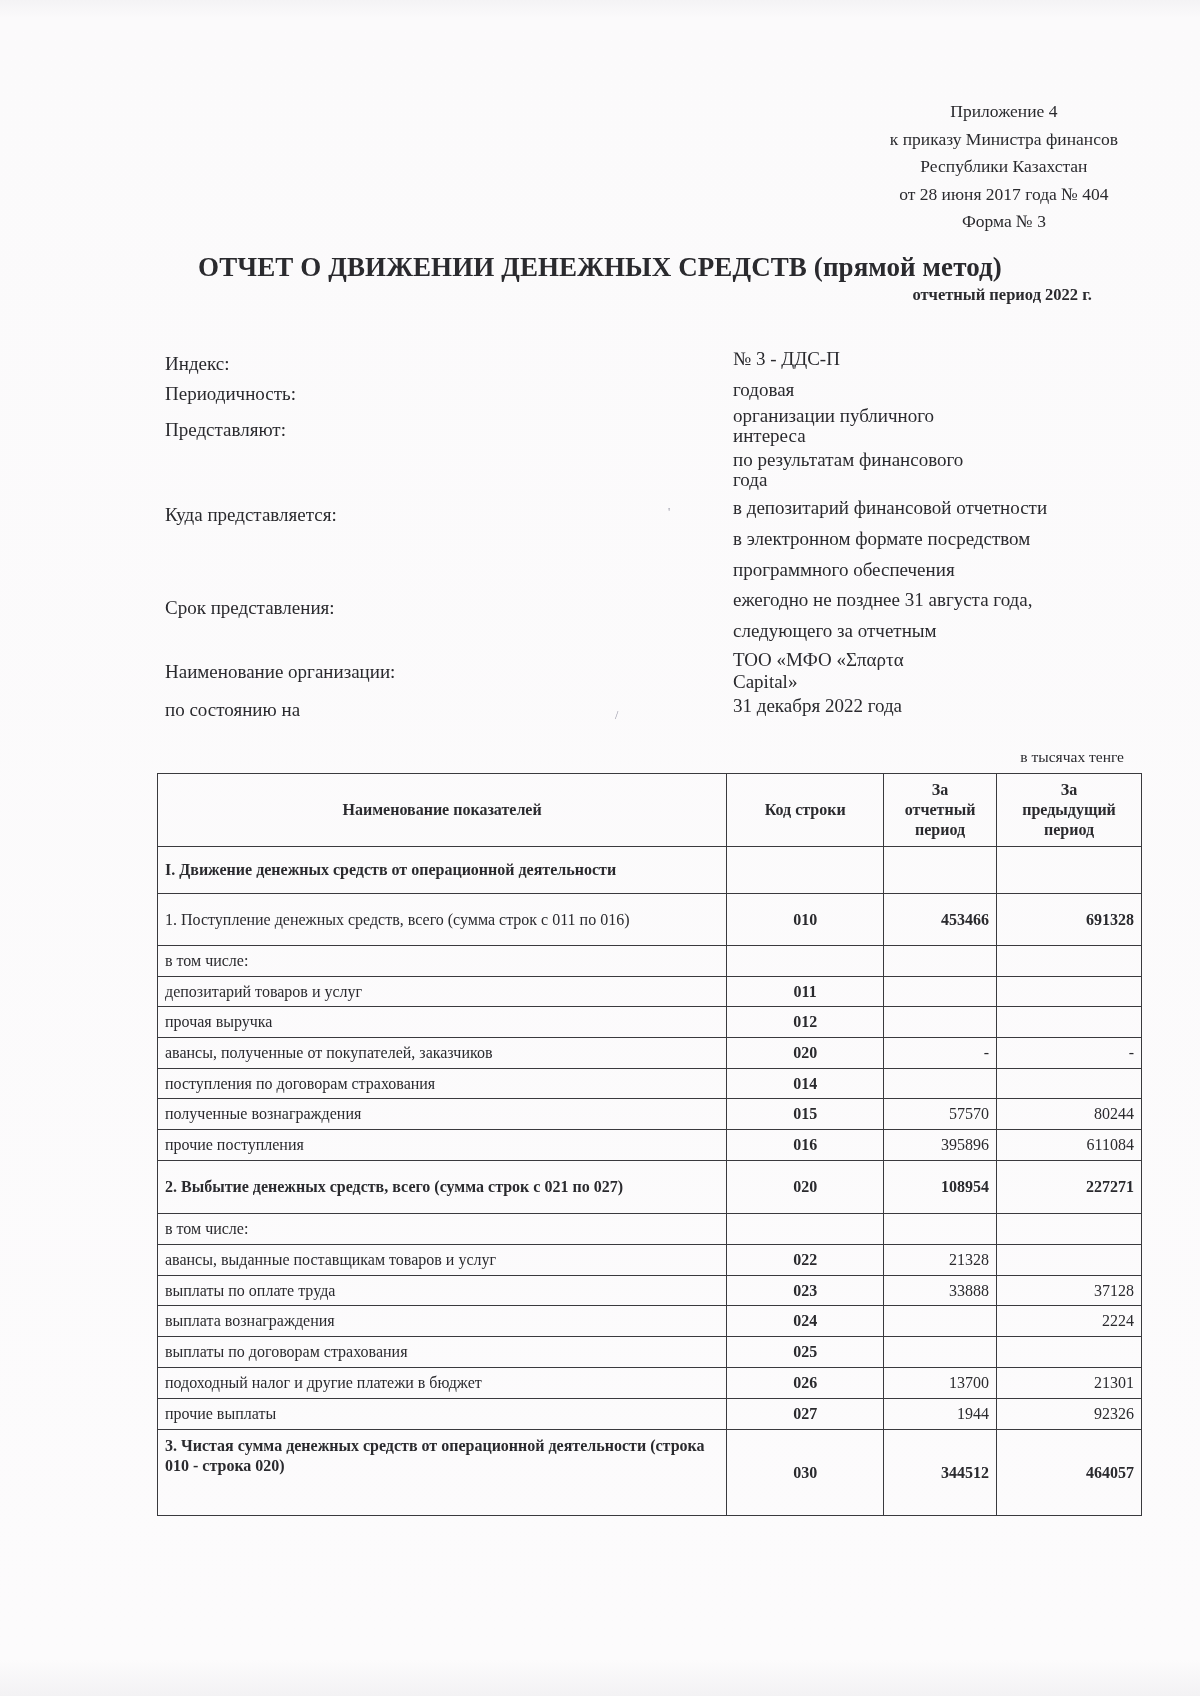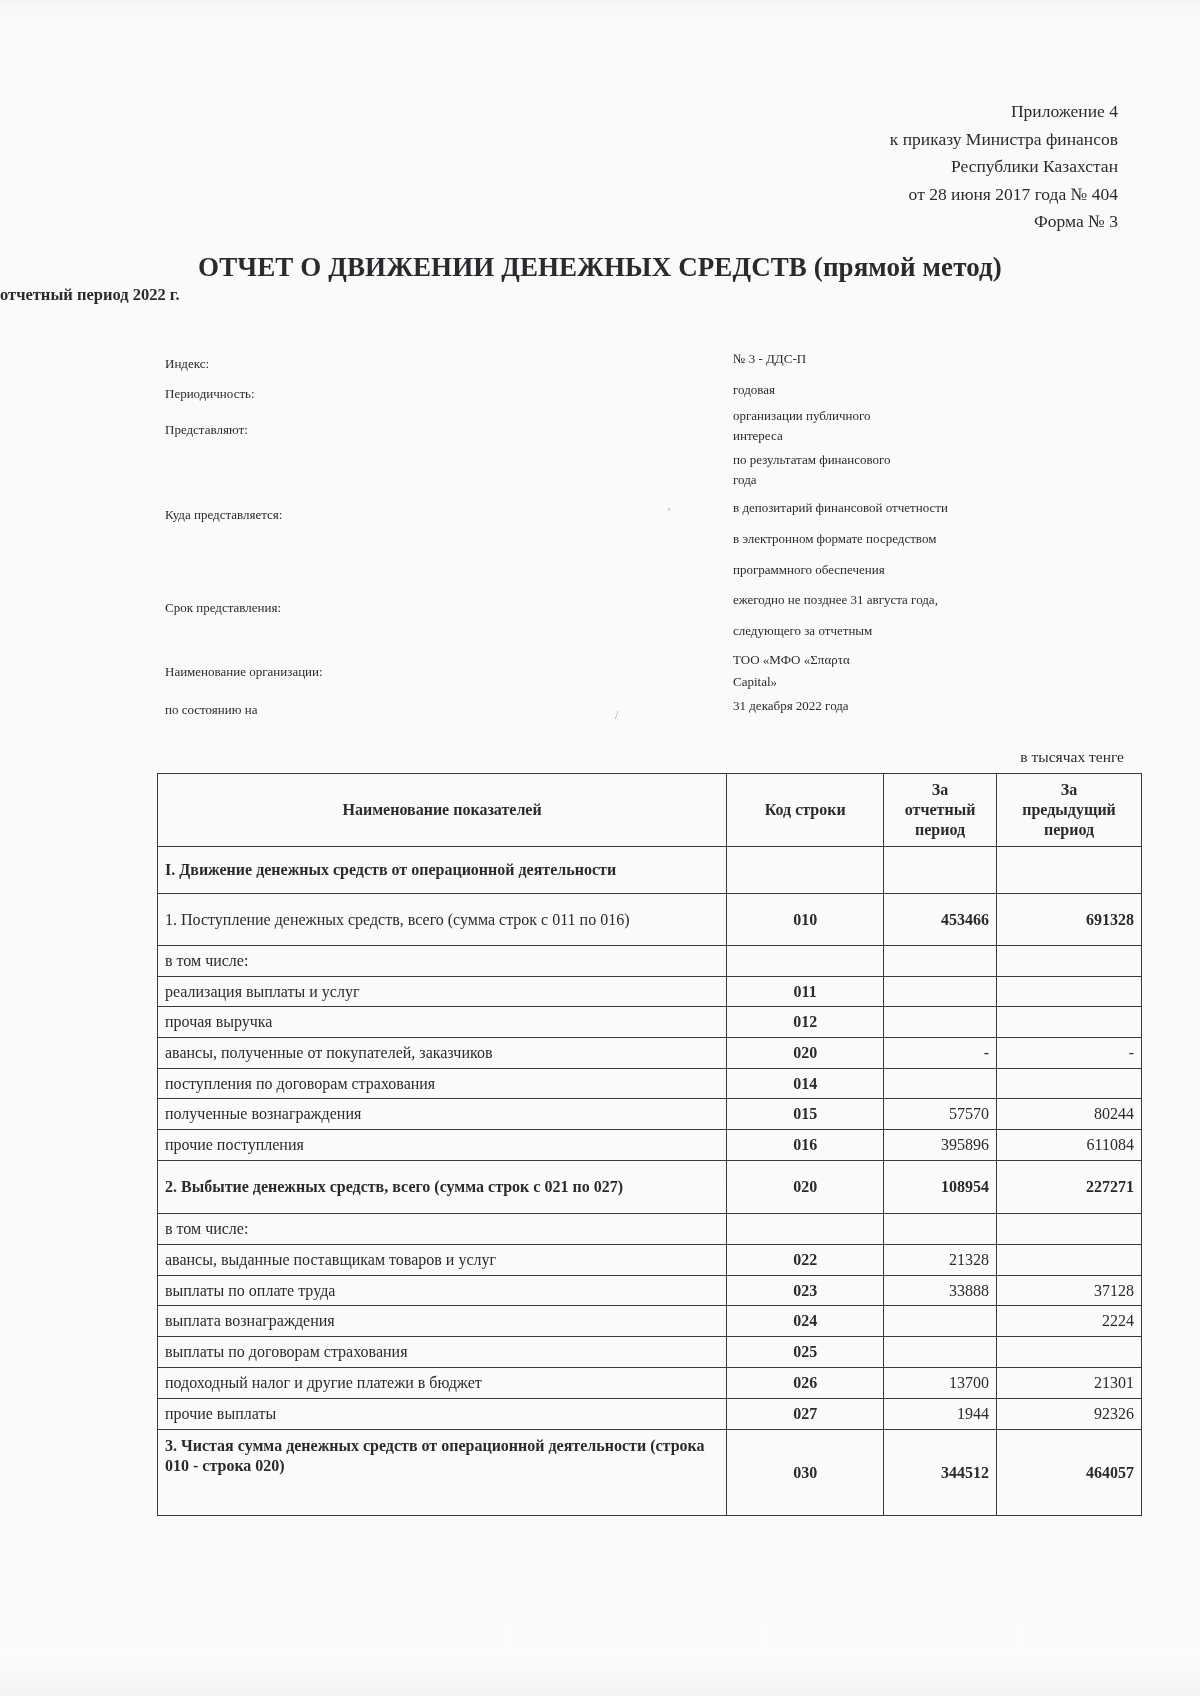--- a/index.html
+++ b/index.html
@@ -10,32 +10,32 @@
     overflow: hidden;
     font-family: "Liberation Serif", "DejaVu Serif", serif;
     color: #2a2a2e;
   }
   .page-shade {
     position: absolute; left: 0; top: 0; width: 1200px; height: 1696px;
     background: linear-gradient(180deg, #f4f3f5 0px, #fbfafb 18px, #fcfbfc 1660px, #f3f2f4 1696px);
   }
   .appendix {
     position: absolute; right: 82px; top: 98px;
-    text-align: right; font-size: 17.5px; line-height: 27.5px;
+    text-align: center; font-size: 17.5px; line-height: 27.5px;
   }
   .title {
     position: absolute; left: 0; width: 1200px; top: 252px; text-align: center;
     font-size: 27px; font-weight: bold; letter-spacing: 0.1px;
   }
   .subtitle {
-    position: absolute; left: 0; width: 1092px; top: 285px; text-align: left;
+    position: absolute; left: 0; width: 1092px; top: 285px; text-align: right;
     font-size: 16.5px; font-weight: bold;
   }
   .meta-label, .meta-value {
-    position: absolute; font-size: 13px; line-height: 20px; white-space: nowrap;
+    position: absolute; font-size: 19px; line-height: 20px; white-space: nowrap;
   }
   .meta-label { left: 165px; }
   .meta-value { left: 733px; }
   .units {
     position: absolute; right: 76px; top: 748px; font-size: 15.5px;
   }
   table.report {
     position: absolute; left: 157px; top: 773px;
     width: 985px; border-collapse: collapse;
     font-size: 16px;
@@ -143,21 +143,21 @@
         <td class="cell-num bold">453466</td>
         <td class="cell-num bold">691328</td>
       </tr>
       <tr style="height: 31px;">
         <td class="">в том числе:</td>
         <td class="cell-code"></td>
         <td class="cell-num"></td>
         <td class="cell-num"></td>
       </tr>
       <tr style="height: 30px;">
-        <td class="">реализация выплаты и услуг</td>
+        <td class="">депозитарий товаров и услуг</td>
         <td class="cell-code">011</td>
         <td class="cell-num"></td>
         <td class="cell-num"></td>
       </tr>
       <tr style="height: 31px;">
         <td class="">прочая выручка</td>
         <td class="cell-code">012</td>
         <td class="cell-num"></td>
         <td class="cell-num"></td>
       </tr>

